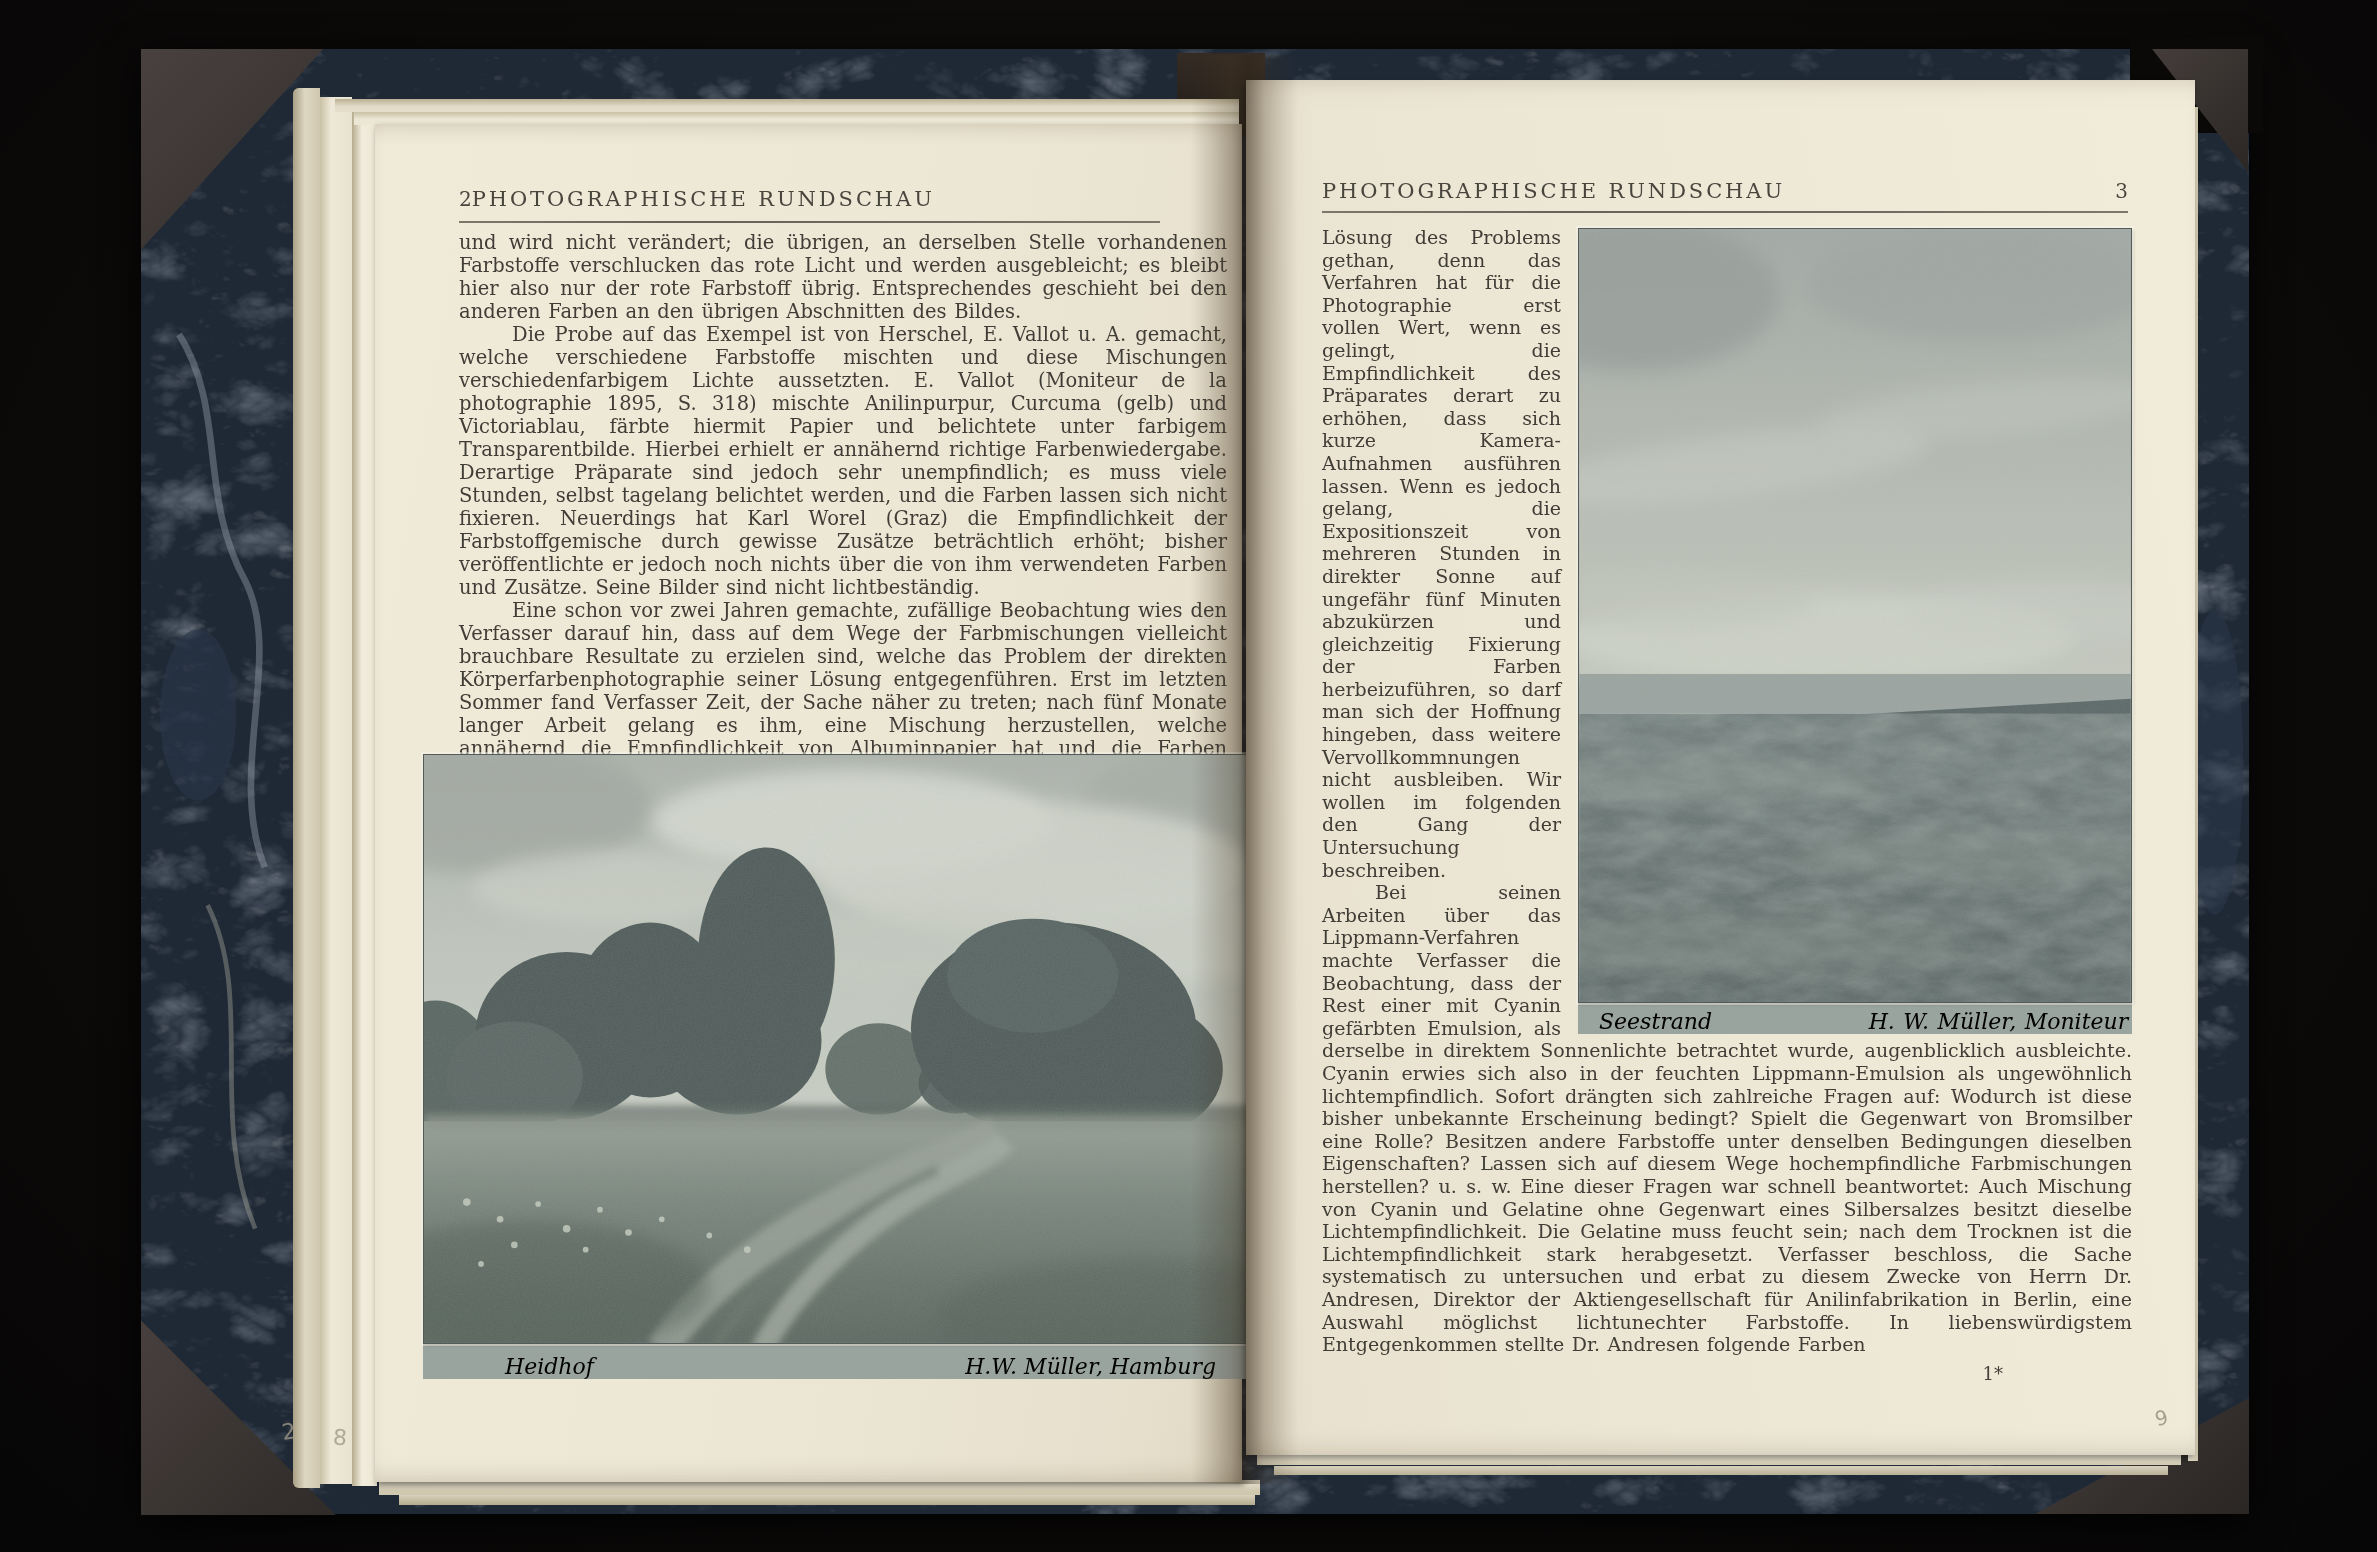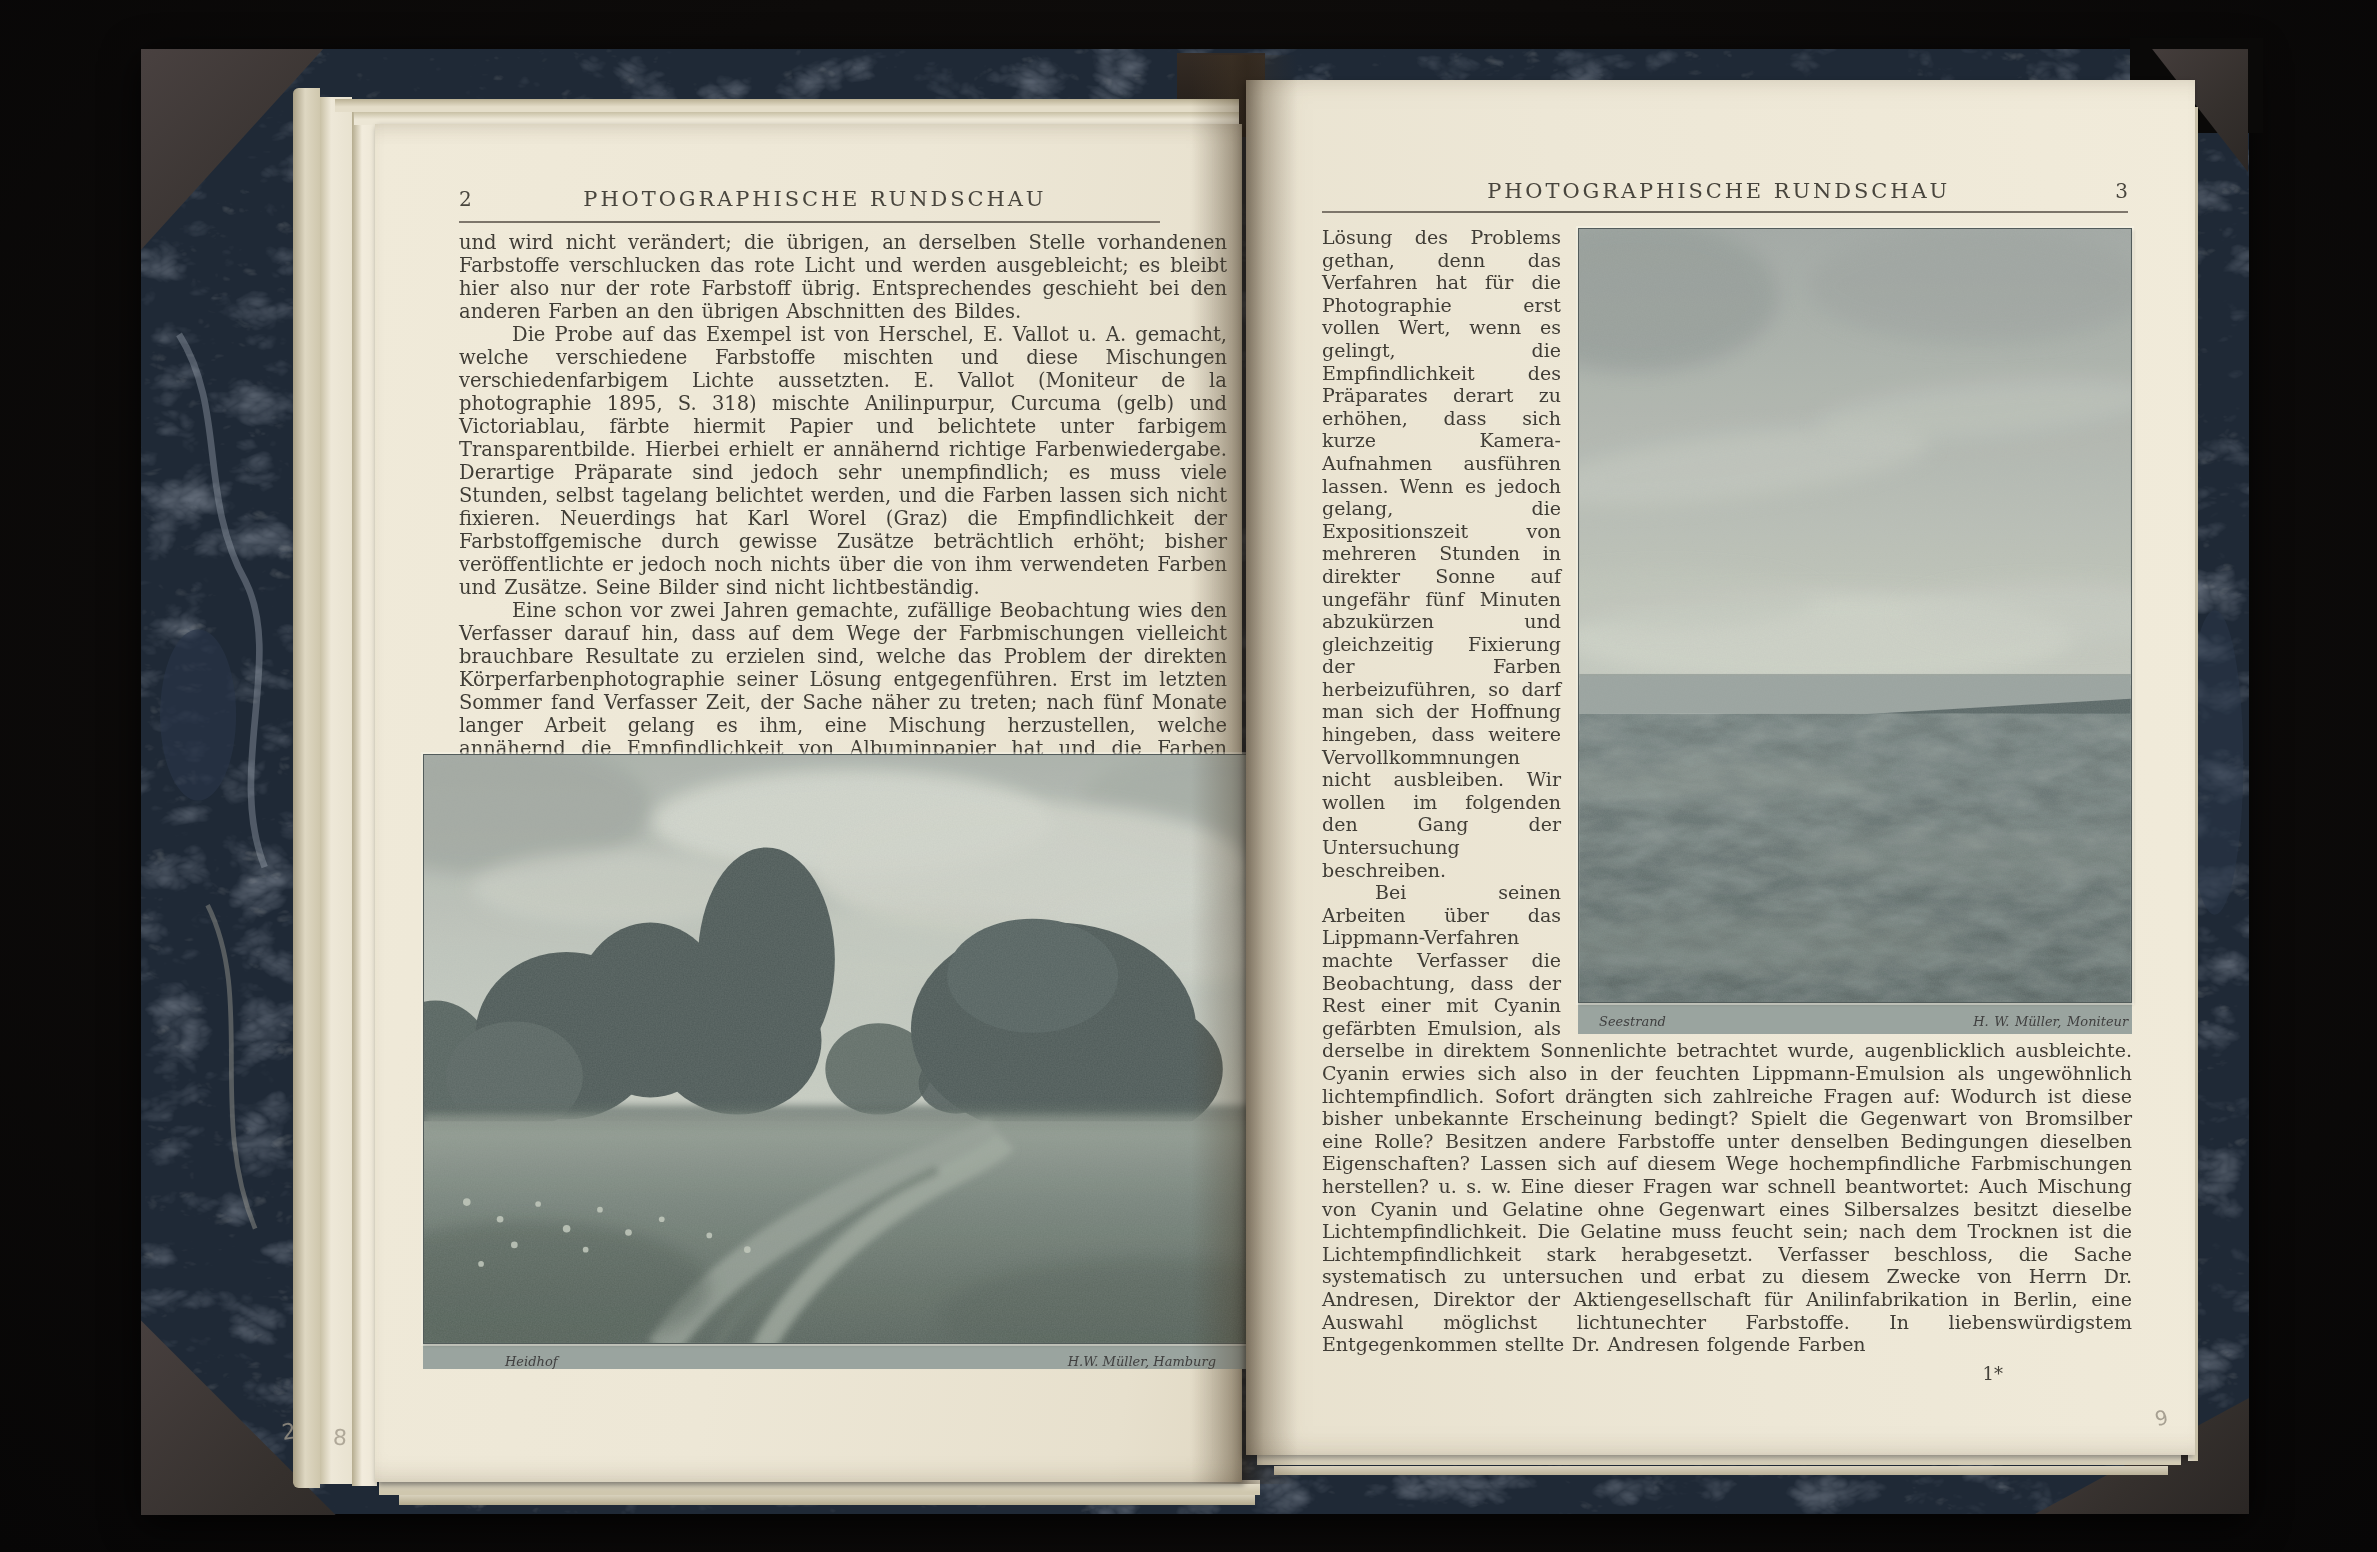--- a/index.html
+++ b/index.html
@@ -56,37 +56,37 @@
   .page-right{left:1246px;top:80px;width:949px;height:1375px;
     background:linear-gradient(260deg,#f1ebda 0%,#ede7d6 55%,#e8e1ce 100%);
     box-shadow:inset 38px 0 49px -30px rgba(96,78,52,.5), inset 0 -15px 27px -21px rgba(96,78,52,.25),
                inset 0 11.4px 23px -19px rgba(96,78,52,.22), -1.9px 2.9px 5.7px rgba(0,0,0,.4);}
   .gutter{position:absolute;left:1191px;top:55px;width:107px;height:1429px;pointer-events:none;
     background:linear-gradient(90deg,rgba(70,55,35,0) 0%,rgba(70,55,35,.30) 38%,rgba(52,40,26,.46) 52%,rgba(70,55,35,.22) 68%,rgba(70,55,35,0) 100%);}
   
   .running-head{position:absolute;display:flex;align-items:baseline;font-size:21px;letter-spacing:2.9px;color:#48453d;}
   .rh-left{left:84px;right:84px;top:63px;}
   .rh-right{left:76px;right:67px;top:99px;}
-  .rh-title{flex:1;text-align:center;}
+  .rh-title{flex:1;}
   .pagenum{font-size:20px;letter-spacing:0;}
   .rule{position:absolute;height:1.9px;background:linear-gradient(90deg,#6b6359 0%,#504b42 30%,#5a554b 70%,#6b6359 100%);opacity:.85;}
   .rule-left{left:84px;right:82px;top:97px;}
   .rule-right{left:76px;right:67px;top:131px;}
   .bodytext{position:absolute;font-size:19.5px;line-height:23px;text-align:justify;color:#403d36;word-spacing:1.4px;}
   .bt-left{left:84px;top:107px;width:768px;}
   .bt-right{left:76px;top:146px;width:810px;font-size:19px;line-height:22.6px;}
   .bodytext p{margin:0;}
   .bodytext p.ind{text-indent:53px;}
   
   figure{margin:12px;padding:0;}
   .fig{background:#9aa49f;}
   .fig-left{position:absolute;left:36px;top:618px;width:854px;}
   .fig-left svg,.fig-right svg{display:block;border:1px solid rgba(44,54,56,.65);box-shadow:0 0 0 1.9px rgba(250,247,235,.5),1px 1.9px 2.9px rgba(60,50,30,.3);}
   .fig-right{float:right;width:554px;margin:1.9px 0 3.8px 17px;}
-  figcaption{display:flex;justify-content:space-between;font-style:italic;font-size:13px;color:#404040;margin-top:9.5px;}
+  figcaption{display:flex;justify-content:space-between;font-style:italic;font-size:22px;color:#000000;margin-top:9.5px;}
   .fig-left figcaption{padding:0 61px 0 82px;}
   .fig-right figcaption{padding:0 3.8px 0 21px;margin-top:8.6px;}
   .sig{clear:none;text-align:right;padding-right:129px;font-size:18px;margin-top:7.6px;color:#45423b;}
   
   .pencil{position:absolute;font-family:"DejaVu Sans","Liberation Sans",sans-serif;color:#a59d8e;opacity:.75;font-size:22px;}
   .p2{left:282px;top:1419px;transform:rotate(-8deg);}
   .p8{left:333px;top:1425px;transform:rotate(4deg);color:#9c9485;}
   .p9{left:2155px;top:1406px;transform:rotate(-14deg);color:#8f887b;font-size:20px;}
 </style>
 </head>

